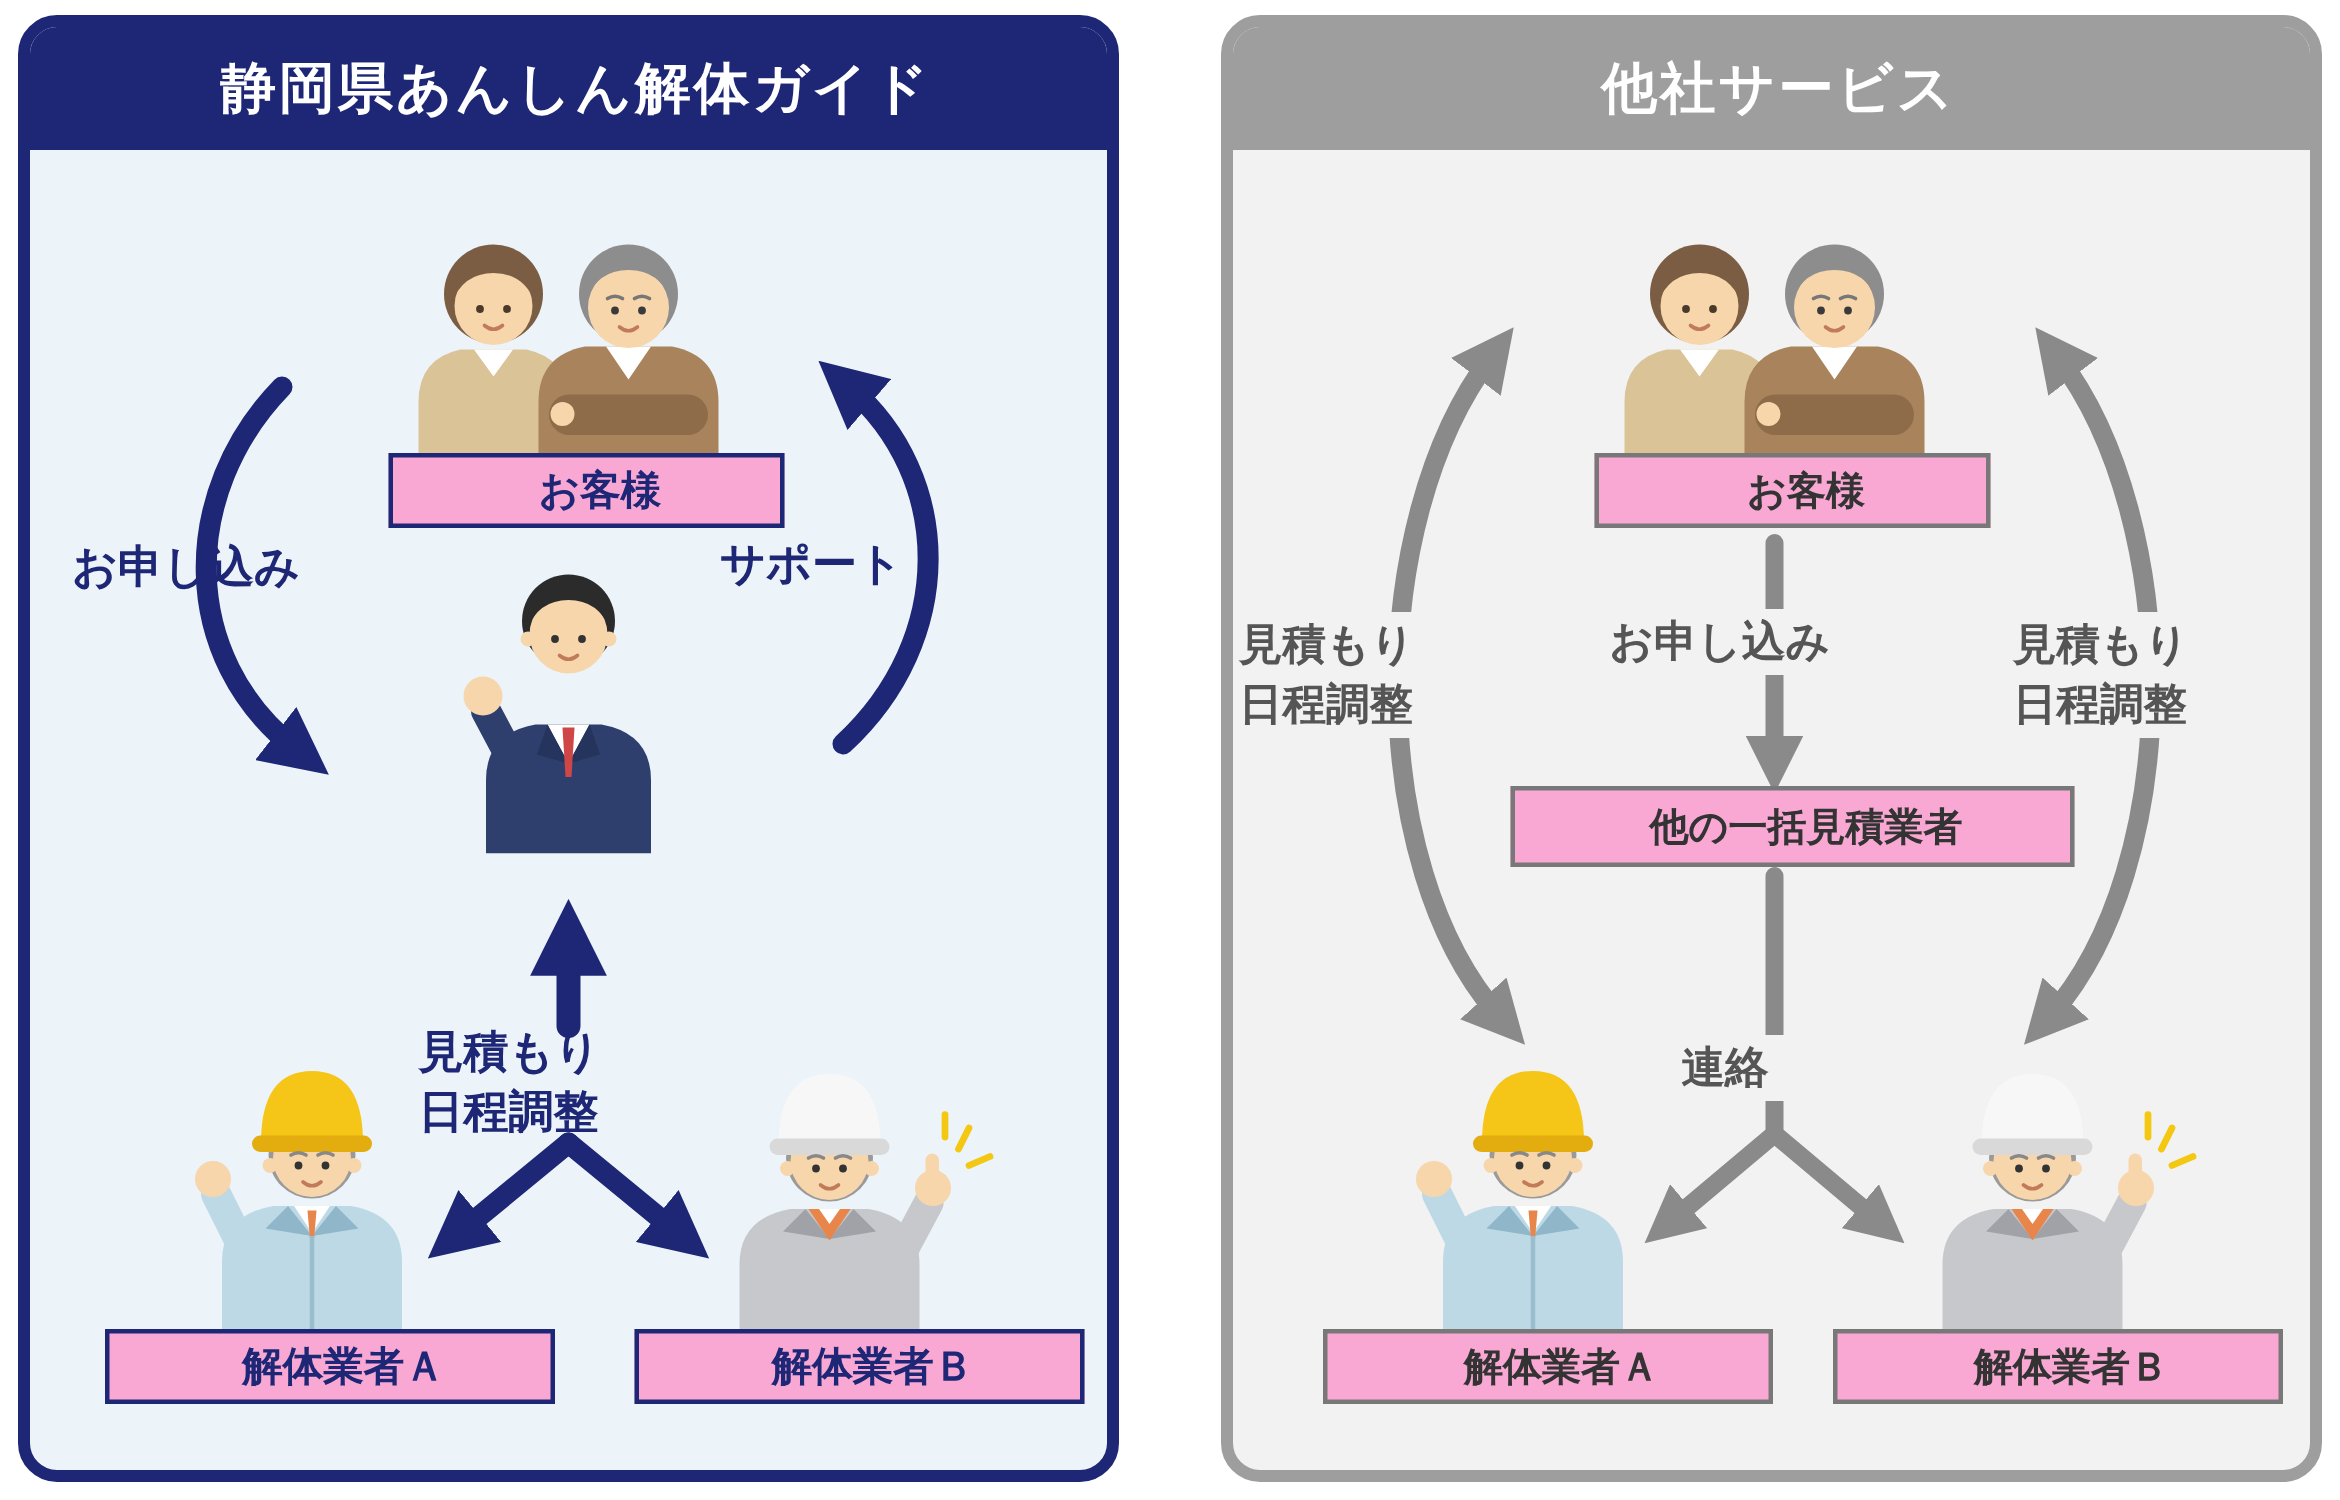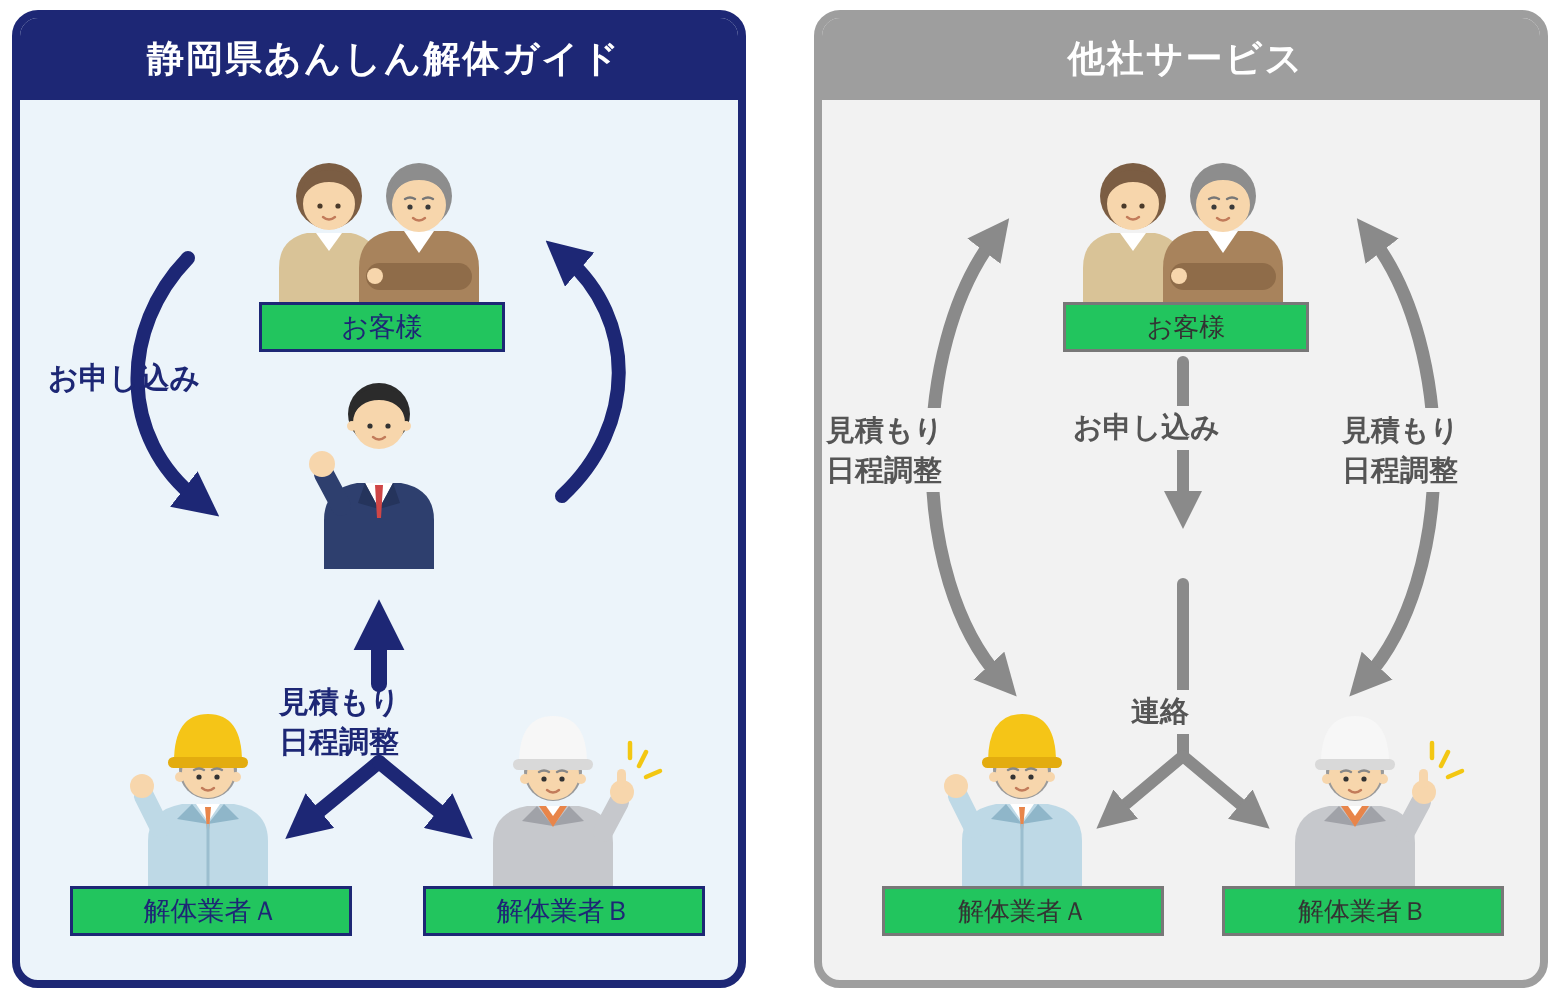--- a/index.html
+++ b/index.html
@@ -28,22 +28,22 @@
   .panel-title{color:#fff;font-size:37px;font-weight:bold;letter-spacing:2px;margin-left:10px;}
 
   .arrows-layer{position:absolute;left:0;top:0;width:718px;height:962px;z-index:1;pointer-events:none;}
   .stroke-navy{stroke:var(--navy);fill:none;stroke-linecap:round;}
   .stroke-gray{stroke:var(--gray-arrow);fill:none;stroke-linecap:round;}
   .fill-navy{fill:var(--navy);}
   .fill-gray{fill:var(--gray-arrow);}
 
   .illus{position:absolute;z-index:2;}
 
-  .node-box{position:absolute;z-index:3;background:#22c55e;display:flex;align-items:center;
-    justify-content:center;font-weight:normal;}
+  .node-box{position:absolute;z-index:3;background:#f9a8d4;display:flex;align-items:center;
+    justify-content:center;font-weight:bold;padding-left:18px;}
   .panel-left .node-box{border:3px solid var(--navy);color:var(--navy);font-size:27px;}
   .panel-right .node-box{border:3px solid var(--right-border);color:#333;font-size:26px;}
 
   .arrow-label{position:absolute;z-index:3;font-weight:bold;}
   .panel-left .arrow-label{color:var(--navy);font-size:30px;}
   .panel-right .arrow-label{color:var(--right-text);font-size:29px;}
   .two-line{line-height:40px;}
   .with-bg{background:var(--right-bg);padding:2px 0;}
   .hidden-defs{position:absolute;width:0;height:0;overflow:hidden;}
 </style>
@@ -175,20 +175,21 @@
     </svg>
     <svg class="illus" style="left:433px;top:662px;width:215px;height:210px">
       <use href="#sym-worker-b"></use>
     </svg>
 
     <div class="node-box" style="left:239px;top:284px;width:240px;height:44px">お客様</div>
     <div class="node-box" style="left:50px;top:868px;width:276px;height:44px">解体業者Ａ</div>
     <div class="node-box" style="left:403px;top:868px;width:276px;height:44px">解体業者Ｂ</div>
 
     <div class="arrow-label" style="left:28px;top:340px;width:224px">お申し込み</div>
+    <div class="arrow-label" style="left:460px;top:338px;width:210px">サポート</div>
     <div class="arrow-label two-line" style="left:259px;top:664px;width:200px">
       <div>見積もり</div>
       <div>日程調整</div>
     </div>
   </div>
 
   <div class="panel panel-right">
     <div class="panel-header">
       <div class="panel-title">他社サービス</div>
     </div>
@@ -211,25 +212,26 @@
       <use href="#sym-couple"></use>
     </svg>
     <svg class="illus" style="left:100px;top:660px;width:200px;height:210px">
       <use href="#sym-worker-a"></use>
     </svg>
     <svg class="illus" style="left:433px;top:662px;width:215px;height:210px">
       <use href="#sym-worker-b"></use>
     </svg>
 
     <div class="node-box" style="left:241px;top:284px;width:240px;height:44px">お客様</div>
+    <div class="node-box" style="left:185px;top:506px;width:352px;height:48px">他の一括見積業者</div>
     <div class="node-box" style="left:60px;top:868px;width:276px;height:44px">解体業者Ａ</div>
     <div class="node-box" style="left:400px;top:868px;width:276px;height:44px">解体業者Ｂ</div>
 
     <div class="arrow-label with-bg" style="left:251px;top:388px;width:220px">お申し込み</div>
-    <div class="arrow-label with-bg" style="left:309px;top:672px;width:120px">連絡</div>
+    <div class="arrow-label with-bg" style="left:299px;top:672px;width:120px">連絡</div>
     <div class="arrow-label two-line with-bg" style="left:4px;top:390px;width:196px">
       <div>見積もり</div>
       <div>日程調整</div>
     </div>
     <div class="arrow-label two-line with-bg" style="left:520px;top:390px;width:196px">
       <div>見積もり</div>
       <div>日程調整</div>
     </div>
   </div>
 

